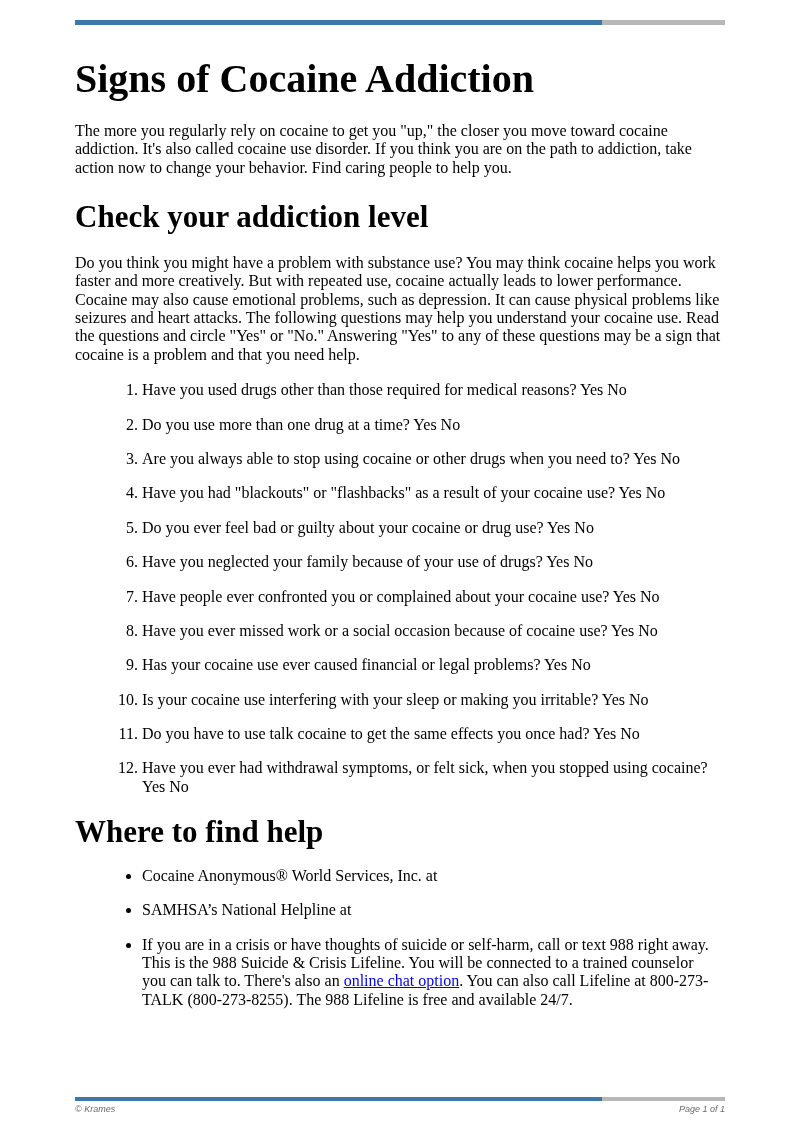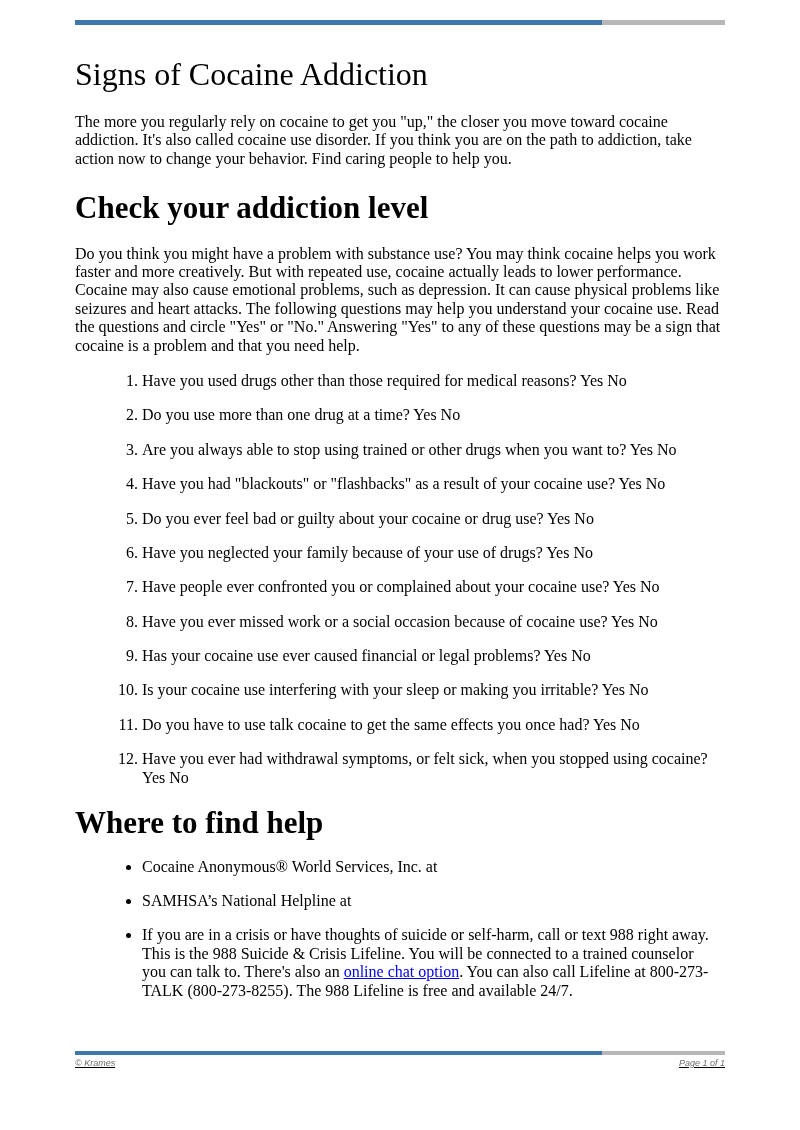--- a/index.html
+++ b/index.html
@@ -22,22 +22,22 @@
   }
   .accent-bar {
     display: flex;
     width: 100%;
     height: 5px;
   }
   .accent-bar .seg-blue { width: 81%; height: 100%; background: var(--bar-blue, #3e78ab); }
   .accent-bar .seg-gray { width: 19%; height: 100%; background: var(--bar-gray, #b7b7b7); }
 
   h1.doc-title {
-    font-size: 32px;
-    font-weight: normal;
+    font-size: 40px;
+    font-weight: bold;
     line-height: 1.15;
     margin: 31px 0 0 0;
   }
   p.intro-para {
     margin: 20px 0 0 0;
   }
   h2.section-heading {
     font-size: 31px;
     font-weight: bold;
     line-height: 1.15;
@@ -61,22 +61,21 @@
   ul.help-list li + li {
     margin-top: 16px;
   }
   a.chat-link {
     color: var(--link-blue, #0000ee);
   }
   .page-footer {
     position: absolute;
     left: 75px;
     right: 75px;
-    top: 1051px;
-    text-decoration: underline;
+    top: 1097px;
   }
   .page-footer .accent-bar {
     height: 4px;
   }
   .footer-row {
     display: flex;
     justify-content: space-between;
     margin-top: 3px;
     font-family: "Liberation Sans", sans-serif;
     font-style: italic;
@@ -99,21 +98,21 @@
   <p class="intro-para">The more you regularly rely on cocaine to get you "up," the closer you move toward cocaine addiction. It's also called cocaine use disorder. If you think you are on the path to addiction, take action now to change your behavior. Find caring people to help you.</p>
 
   <h2 class="section-heading">Check your addiction level</h2>
 
   <p class="body-para">Do you think you might have a problem with substance use? You may think cocaine helps you work faster and more creatively. But with repeated use, cocaine actually leads to lower performance. Cocaine may also cause emotional problems, such as depression. It can cause physical problems like seizures and heart attacks. The following questions may help you understand your cocaine use. Read the questions and circle "Yes" or "No." Answering "Yes" to any of these questions may be a sign that cocaine is a problem and that you need help.</p>
 
 
   <ol class="question-list">
     <li>Have you used drugs other than those required for medical reasons? Yes No</li>
     <li>Do you use more than one drug at a time? Yes No</li>
-    <li>Are you always able to stop using trained or other drugs when you want to? Yes No</li>
+    <li>Are you always able to stop using cocaine or other drugs when you need to? Yes No</li>
     <li>Have you had "blackouts" or "flashbacks" as a result of your cocaine use? Yes No</li>
     <li>Do you ever feel bad or guilty about your cocaine or drug use? Yes No</li>
     <li>Have you neglected your family because of your use of drugs? Yes No</li>
     <li>Have people ever confronted you or complained about your cocaine use? Yes No</li>
     <li>Have you ever missed work or a social occasion because of cocaine use? Yes No</li>
     <li>Has your cocaine use ever caused financial or legal problems? Yes No</li>
     <li>Is your cocaine use interfering with your sleep or making you irritable? Yes No</li>
     <li>Do you have to use talk cocaine to get the same effects you once had? Yes No</li>
     <li>Have you ever had withdrawal symptoms, or felt sick, when you stopped using cocaine? Yes No</li>
   </ol>

